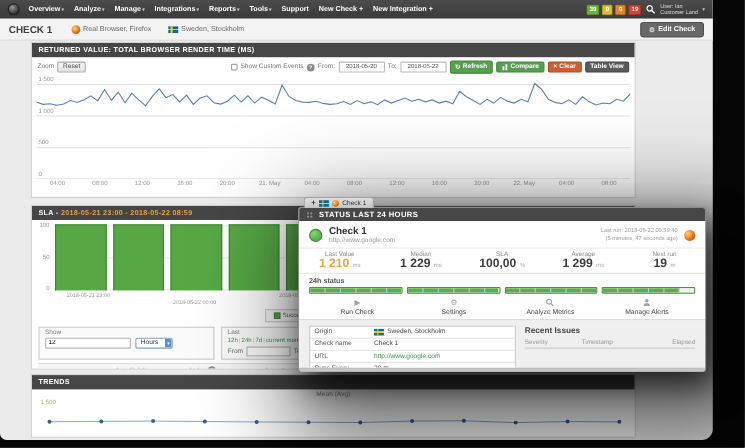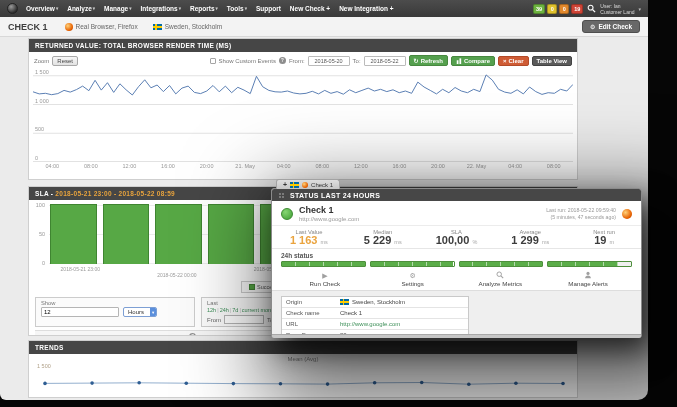--- a/index.html
+++ b/index.html
@@ -401,25 +401,25 @@
         </span>
         <span class="lastrun">
           <div>Last run: 2018-05-22 09:59:40</div>
           <div>(5 minutes, 47 seconds ago)</div>
         </span>
         <span class="ffbig"></span>
       </div>
       <div id="popup-stats">
           <div class="pstat hl">
             <div class="lbl">Last Value</div>
-            <div class="val"><span class="val-num">1 163 </span><span class="unit">ms</span></div>
+            <div class="val"><span class="val-num">1 210 </span><span class="unit">ms</span></div>
           </div>
           <div class="pstat">
             <div class="lbl">Median</div>
-            <div class="val"><span class="val-num">5 229 </span><span class="unit">ms</span></div>
+            <div class="val"><span class="val-num">1 229 </span><span class="unit">ms</span></div>
           </div>
           <div class="pstat">
             <div class="lbl">SLA</div>
             <div class="val"><span class="val-num">100,00 </span><span class="unit">%</span></div>
           </div>
           <div class="pstat">
             <div class="lbl">Average</div>
             <div class="val"><span class="val-num">1 299 </span><span class="unit">ms</span></div>
           </div>
           <div class="pstat">
@@ -495,17 +495,25 @@
                 <span>http://www.google.com</span>
               </div>
             </div>
             <div class="drow">
               <div class="dlabel">Runs Every</div>
               <div class="dval">
                 <span>20 m</span>
               </div>
             </div>
           </div>
+        <div class="issues">
+          <div class="issues-title">Recent Issues</div>
+          <div class="ihdr" id="issues-header">
+              <span>Severity</span>
+              <span>Timestamp</span>
+              <span>Elapsed</span>
+            </div>
+        </div>
       </div>
     </div>
     <div class="popup-footer"></div>
   </div>
 </div>
 
 </body></html>

